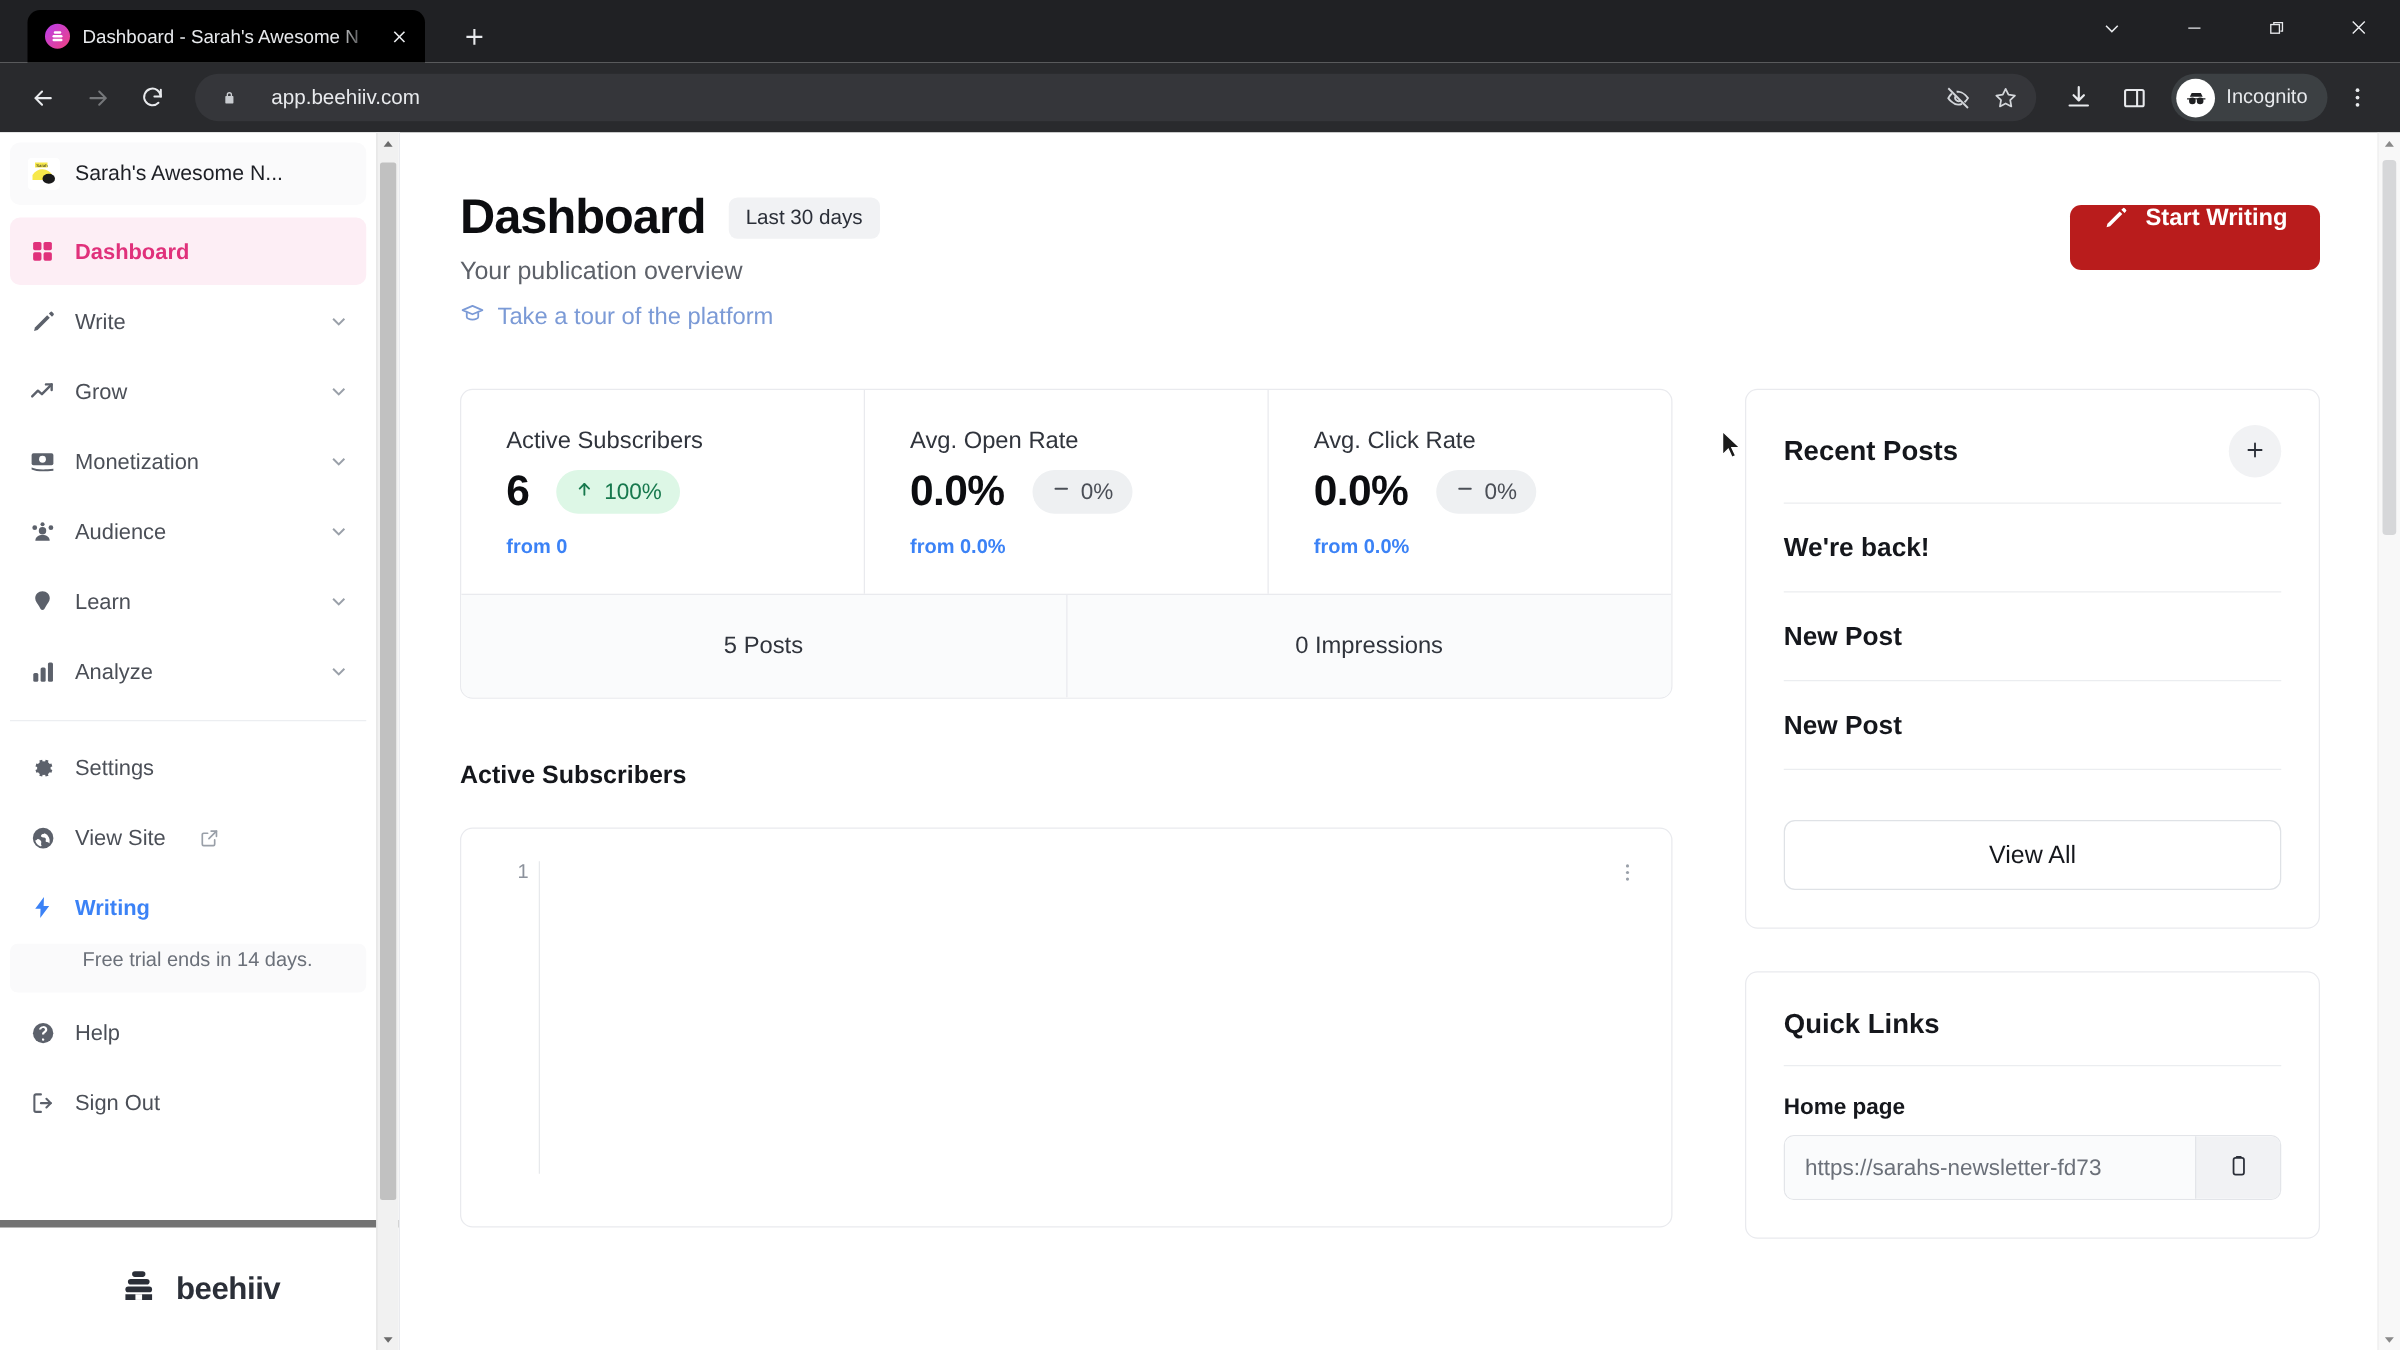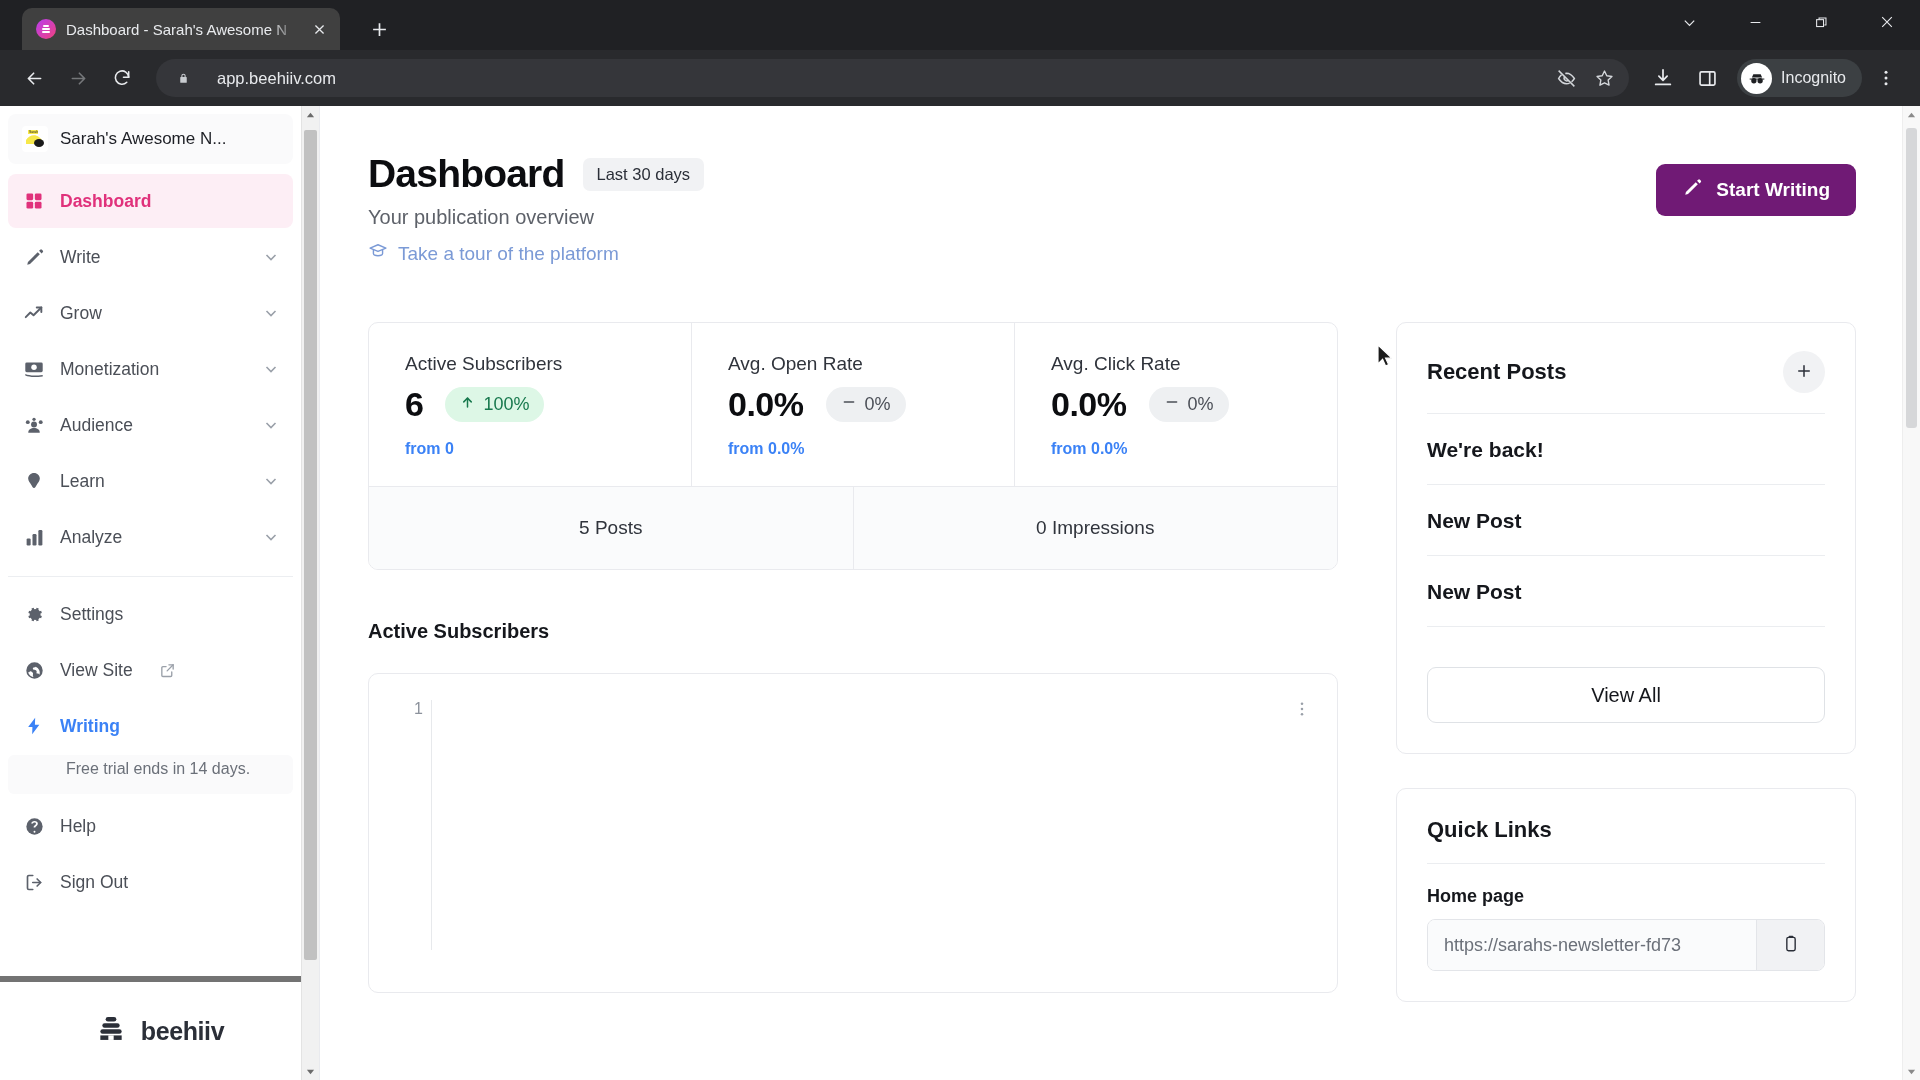--- a/index.html
+++ b/index.html
@@ -11,21 +11,21 @@
   }
 
   
   .browser { width: 1920px; height: 1080px; display: flex; flex-direction: column; }
 
   .titlebar {
     height: 50px; background: #202124; display: flex; align-items: flex-end;
     position: relative; flex: 0 0 50px;
   }
   .tab {
-    margin-left: 22px; height: 42px; width: 318px; background: #404040;
+    margin-left: 22px; height: 42px; width: 318px; background: #000000;
     border-radius: 10px 10px 0 0; display: flex; align-items: center;
     padding: 0 10px 0 14px; gap: 10px; position: relative;
   }
   .tab-favicon {
     width: 20px; height: 20px; border-radius: 50%;
     background: linear-gradient(135deg, #b93df0, #f0427d);
     display: flex; align-items: center; justify-content: center; flex: 0 0 20px;
   }
   .tab-title {
     color: #e8eaed; font-size: 15px; white-space: nowrap; overflow: hidden;
@@ -123,26 +123,26 @@
   .title-row { display: flex; align-items: center; gap: 18px; }
   .page-title { font-size: 39px; font-weight: 800; color: #0c0d10; letter-spacing: -0.8px; }
   .range-pill {
     background: #f1f2f4; border-radius: 7px; padding: 7px 14px; font-size: 16.5px;
     color: #2b2f38; font-weight: 500;
   }
   .subtitle { font-size: 20px; color: #5d6169; margin-top: 10px; }
   .tour-link { display: flex; align-items: center; gap: 10px; margin-top: 12px; color: #7b9ad6; font-size: 19px; }
 
   .start-writing {
-    background: #701a75; color: #fff; border: none; border-radius: 9px;
-    height: 52px; padding: 0 26px; display: flex; align-items: center; gap: 13px;
+    background: #b91c1c; color: #fff; border: none; border-radius: 9px;
+    height: 52px; padding: 0 26px; display: flex; align-items: flex-start; gap: 13px;
     font-size: 19px; font-weight: 700; margin-top: 12px;
   }
 
-  .cols { display: flex; gap: 58px; margin-top: 56px; align-items: flex-start; }
+  .cols { display: flex; gap: 58px; margin-top: 44px; align-items: flex-start; }
   .col-left { flex: 1; min-width: 0; }
   .col-right { width: 460px; flex: 0 0 460px; }
 
   .stats-card { border: 1px solid #e9eaee; border-radius: 10px; overflow: hidden; background: #fff; }
   .stats-top { display: flex; }
   .stat {
     flex: 1; padding: 30px 30px 28px 36px; border-right: 1px solid #e9eaee;
   }
   .stat:last-child { border-right: none; }
   .stat-label { font-size: 19px; color: #30343c; }

